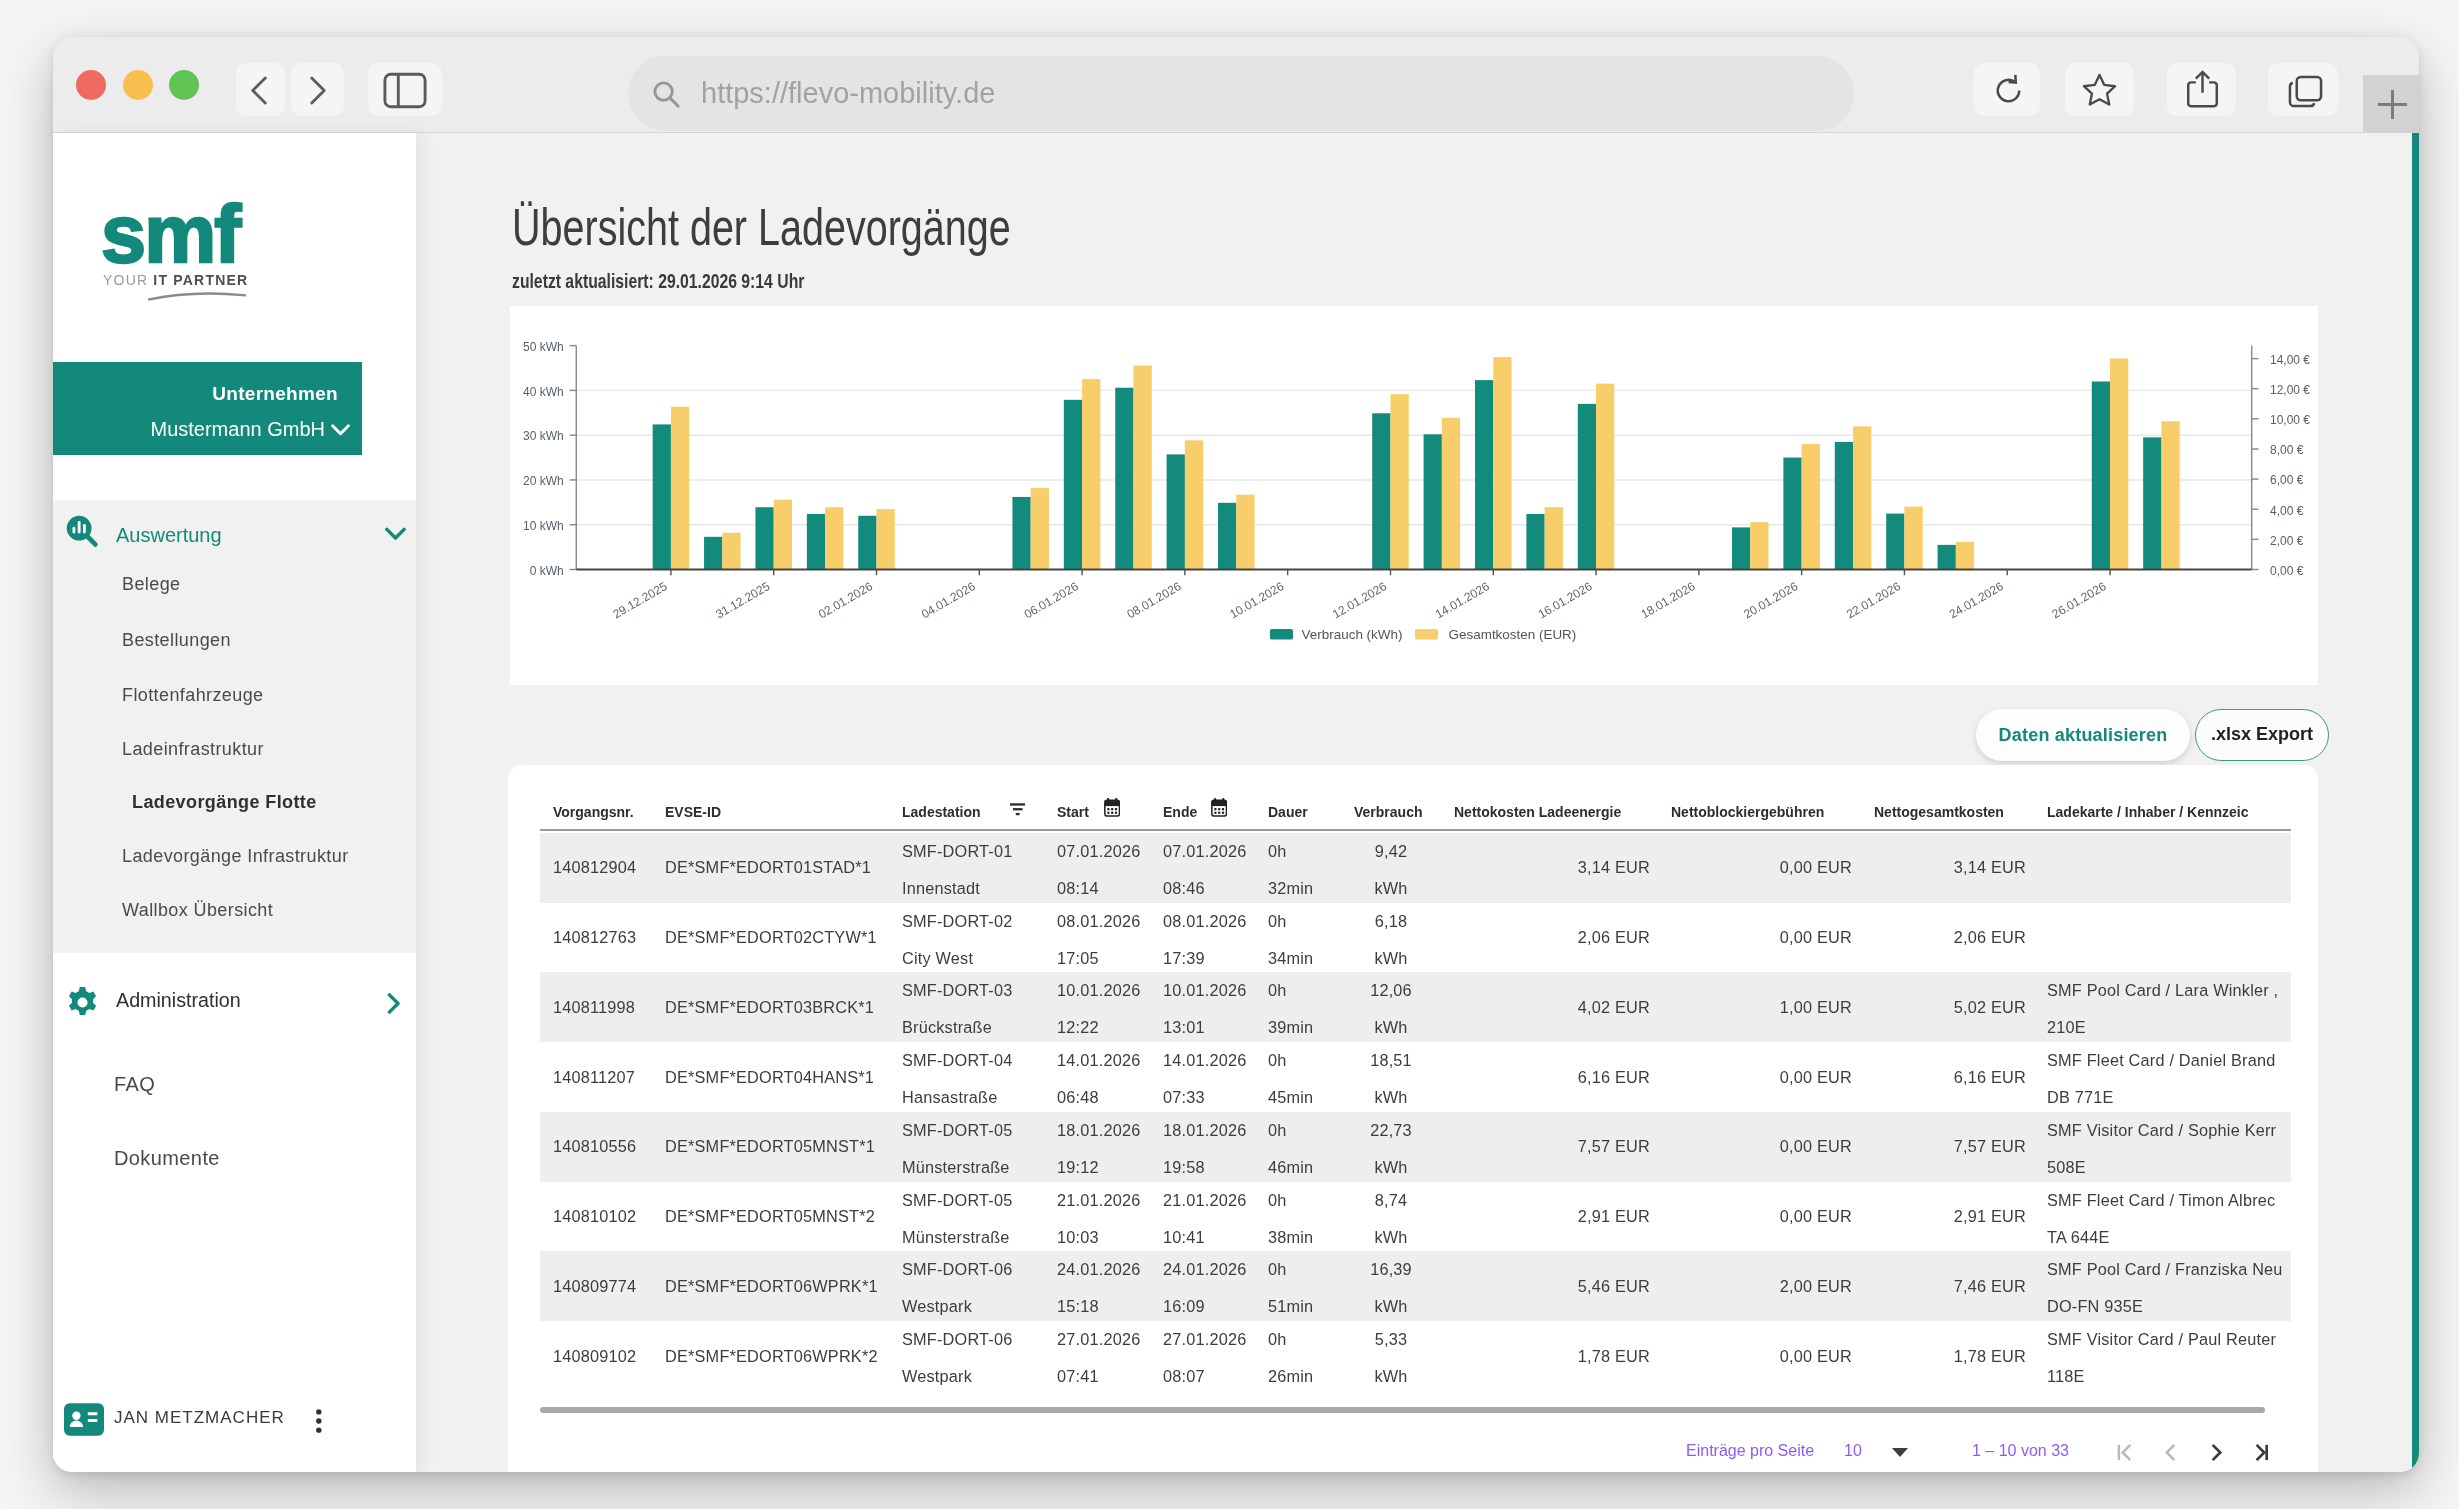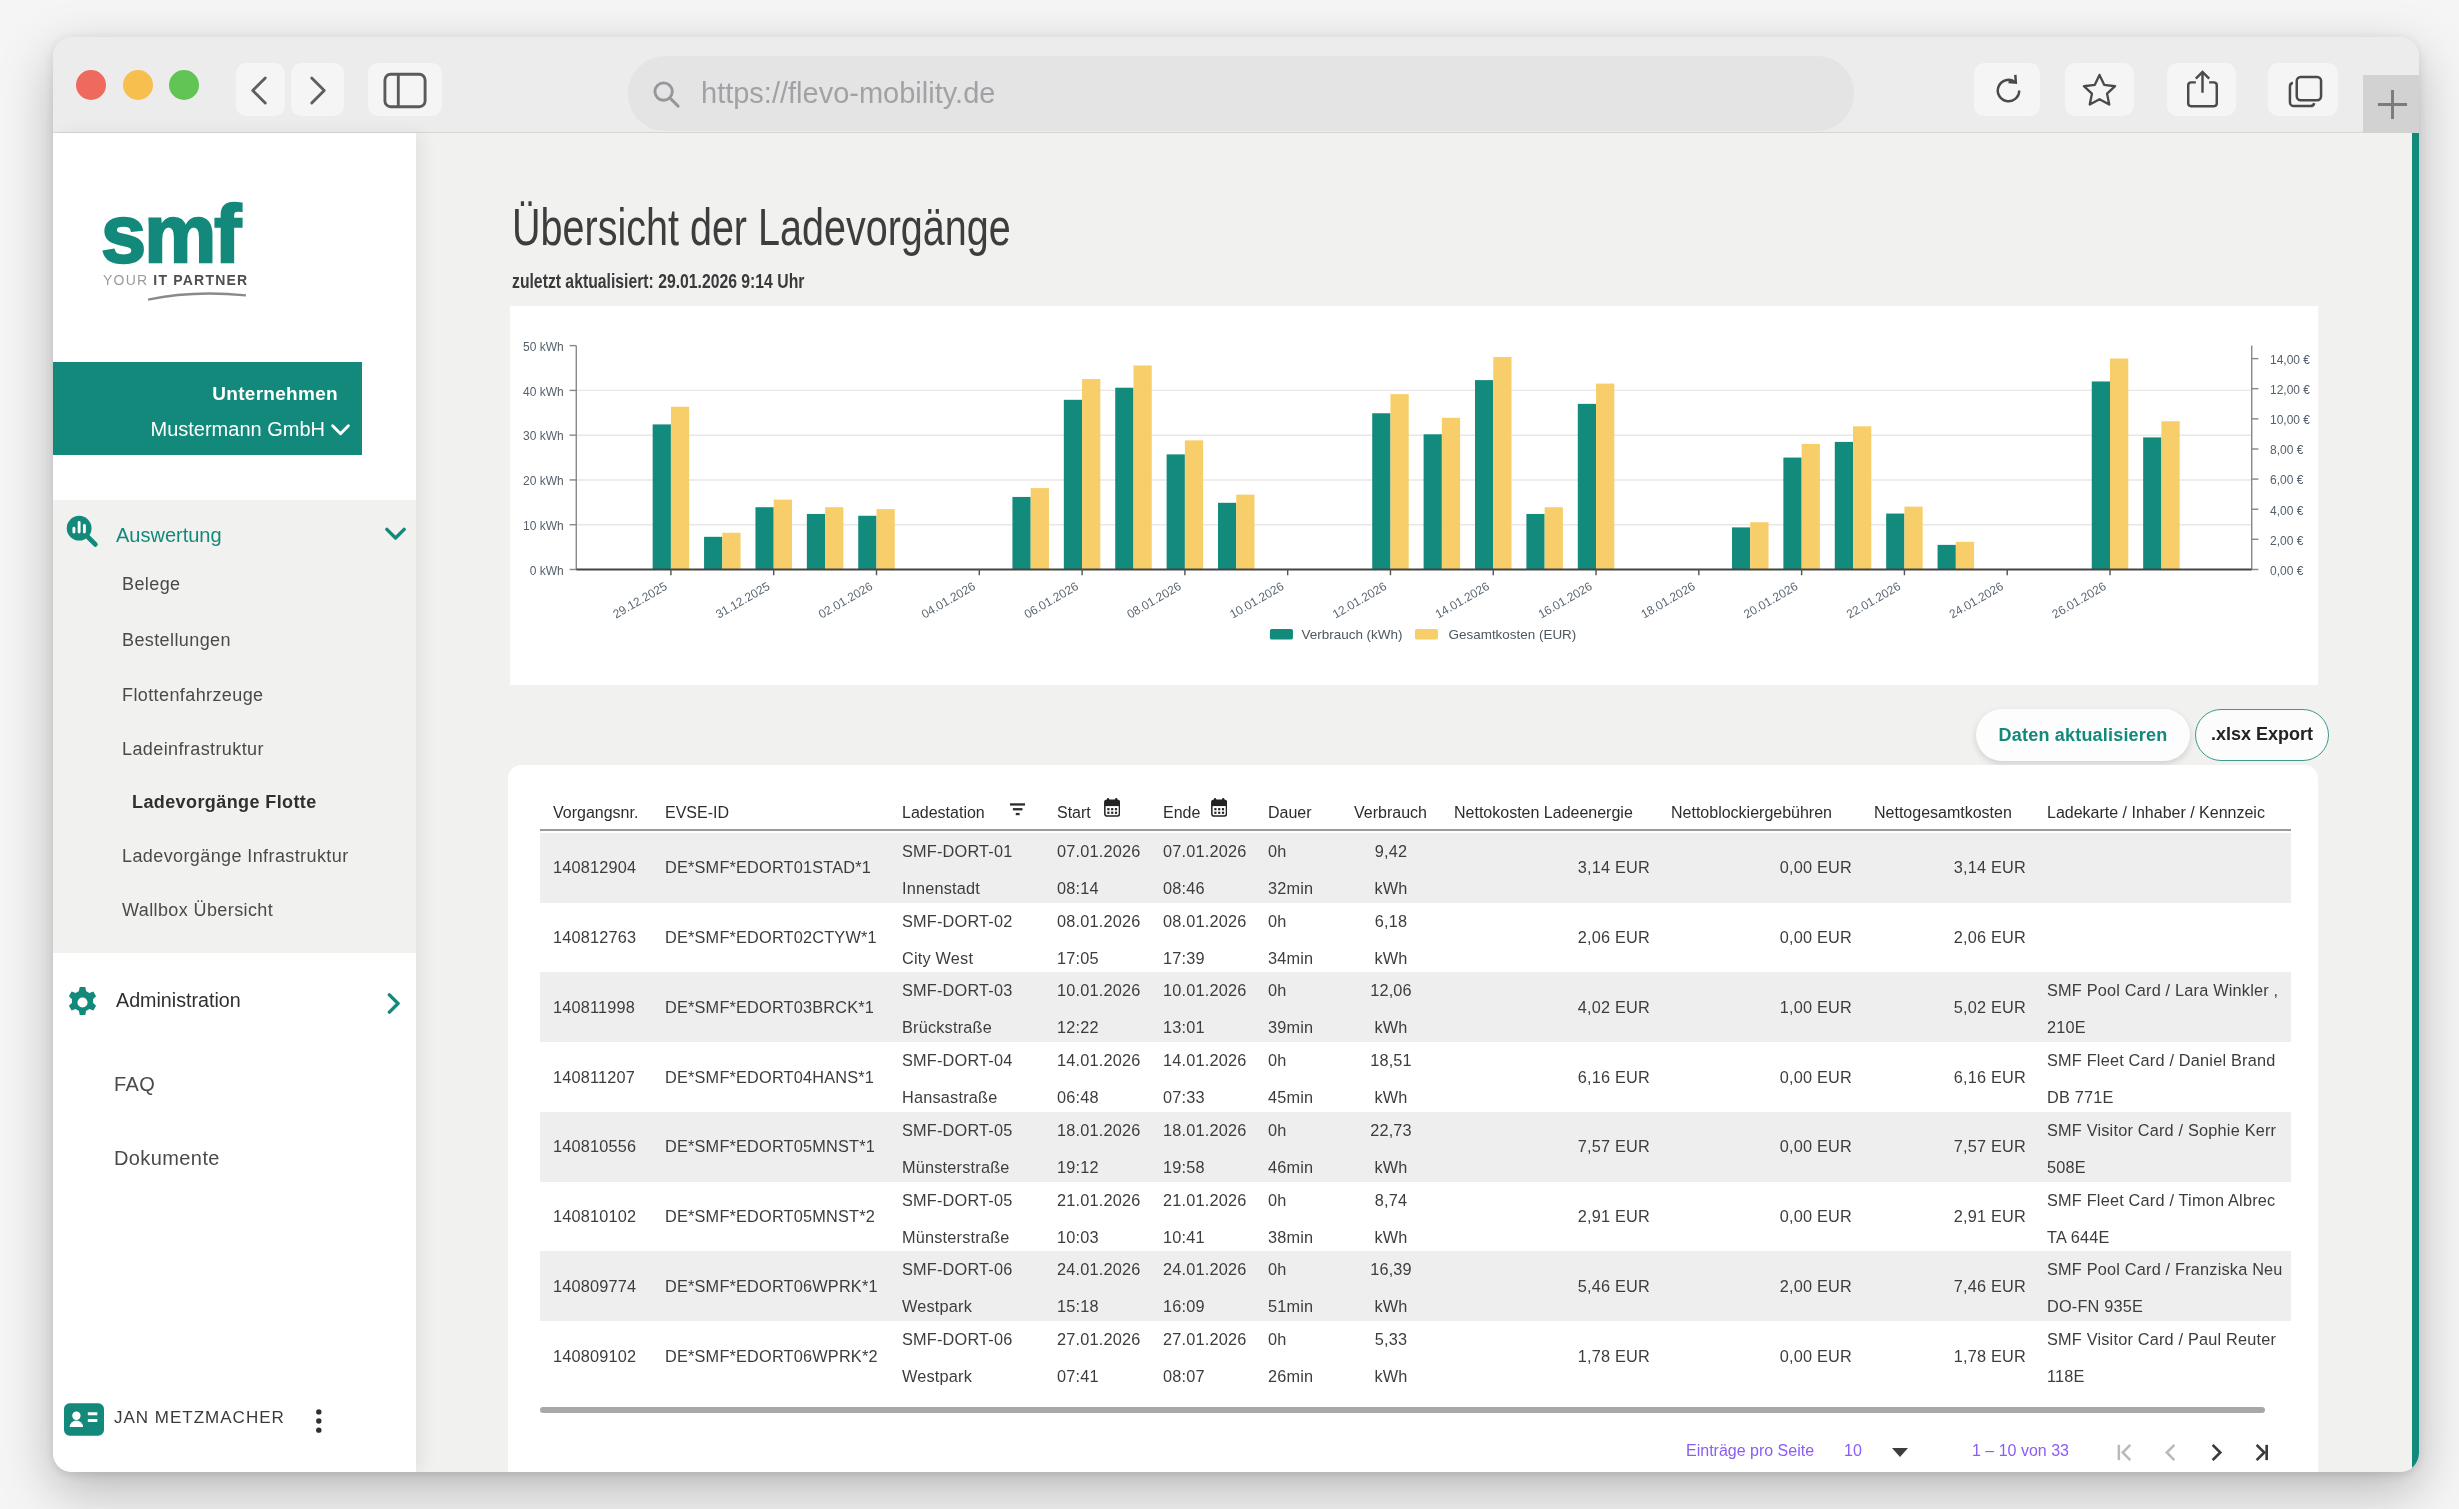--- a/index.html
+++ b/index.html
@@ -41,21 +41,21 @@
 
 .btn1 { position:absolute; left:1923px; top:576px; width:214px; height:52px; border-radius:26px;
   background:#fdfdfd; box-shadow:0 2.9px 7.7px rgba(0,0,0,.14); color:#13897b; font-weight:bold; font-size:18px;
   text-align:center; line-height:52px; letter-spacing:0.2px; }
 .btn2 { position:absolute; left:2142px; top:576px; width:134px; height:52px; border-radius:26px;
   background:#fcfcfc; border:1.9px solid #3e9a8d; color:#222; font-weight:bold; font-size:18px;
   text-align:center; line-height:48px; }
 
 .tablebox { position:absolute; left:455px; top:632px; width:1810px; height:707px;
   background:#fff; border-radius:13.4px 13.4px 0 0; }
-.th { position:absolute; top:669px; font-size:16px; font-weight:normal; color:#2d2d2d; white-space:nowrap; line-height:21px; }
+.th { position:absolute; top:669px; font-size:14px; font-weight:bold; color:#2d2d2d; white-space:nowrap; line-height:21px; }
 .hline { position:absolute; left:487px; top:696px; width:1751px; height:1.9px; background:#9a9a9a; }
 .rowbg { position:absolute; left:487px; width:1751px; height:70px; background:#eeeeee; }
 .cell { position:absolute; font-size:16.3px; color:#3d3d3d; line-height:37px; white-space:nowrap; letter-spacing:0.2px; }
 .ctr { width:106px; margin-left:-53px; text-align:center; }
 .rgt { width:192px; margin-left:-192px; text-align:right; }
 .scrollbar { position:absolute; left:487px; top:1274px; width:1725px; height:5.8px; border-radius:2.9px; background:#a8a8a8; }
 .pgtext { position:absolute; font-size:16px; color:#8b5cf6; white-space:nowrap; }
 .clip { position:absolute; left:2238px; top:699px; width:27px; height:559px; background:#fff; }
 </style></head>
 <body>

